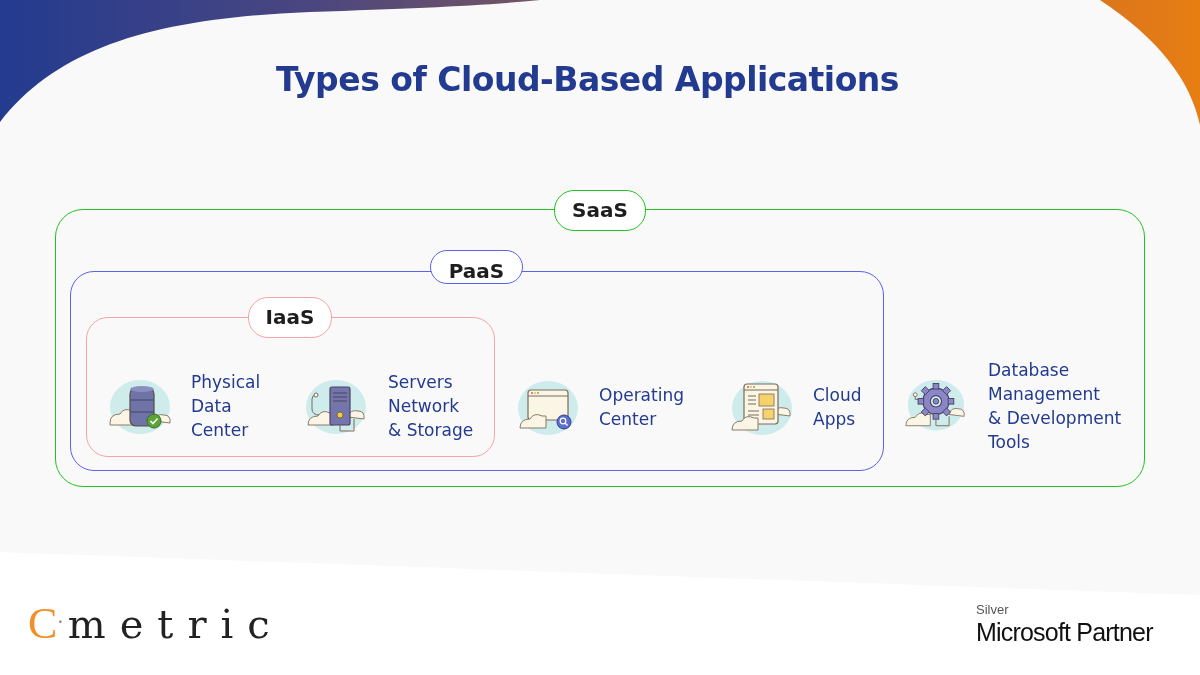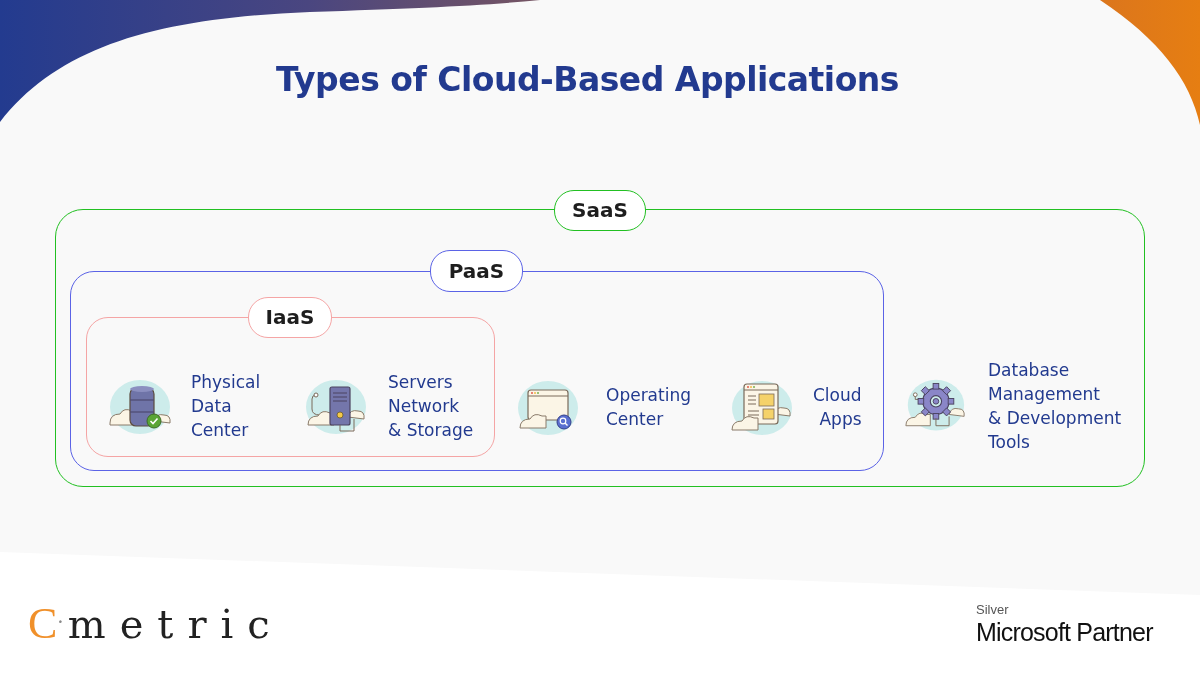--- a/index.html
+++ b/index.html
@@ -5,21 +5,21 @@
   html, body { margin:0; padding:0; }
   body { width:1200px; height:675px; position:relative; overflow:hidden; background:#ffffff; font-family:"Liberation Sans", sans-serif; }
   .bg-panel { position:absolute; left:0; top:0; width:1200px; height:675px; }
   .title { position:absolute; left:0; top:60px; width:1175px; text-align:center; font-family:"DejaVu Sans", sans-serif; font-weight:bold; font-size:33px; letter-spacing:-0.5px; color:#223a8f; }
   .box { position:absolute; border-radius:26px; background:transparent; }
   .saas-box { left:55px; top:209px; width:1088px; height:276px; border:1.5px solid #22c022; border-radius:28px; }
   .paas-box { left:70px; top:271px; width:812px; height:198px; border:1.5px solid #5b63e6; border-radius:24px; }
   .iaas-box { left:86px; top:317px; width:407px; height:138px; border:1.5px solid #f5a5a5; border-radius:22px; }
   .pill { position:absolute; background:#ffffff; border-radius:20px; font-family:"DejaVu Sans", sans-serif; font-weight:bold; font-size:20px; color:#1e1e1e; text-align:center; box-sizing:border-box; }
   .pill-saas { left:554px; top:190px; width:92px; height:41px; line-height:39px; border:1.5px solid #22c022; }
-  .pill-paas { left:430px; top:250px; width:93px; height:42px; line-height:40px; border:1.5px solid #5b63e6; }
+  .pill-paas { left:430px; top:250px; width:93px; height:34px; line-height:40px; border:1.5px solid #5b63e6; }
   .pill-iaas { left:248px; top:297px; width:84px; height:41px; line-height:39px; border:1.5px solid #f5a5a5; }
   .item { position:absolute; display:flex; align-items:center; }
   .icon { width:70px; height:66px; flex:none; }
   .label { font-family:"DejaVu Sans", sans-serif; font-size:17px; line-height:24px; color:#223a8f; margin-left:14px; }
   .label span { display:block; white-space:nowrap; }
   .logo { position:absolute; left:28px; top:598px; font-family:"DejaVu Serif", serif; font-size:40px; color:#222; letter-spacing:14px; }
   .logo .c { color:#f0902a; font-family:"Liberation Serif", serif; font-size:44px; letter-spacing:0; }
   .logo .dot { color:#888; font-size:20px; vertical-align:middle; letter-spacing:4px; position:relative; top:-6px; }
   .ms { position:absolute; left:956px; top:602px; font-family:Liberation Sans, sans-serif; color:#111;margin-left:20px; }
   .ms .tier { font-size:13px; color:#555; line-height:15px; display:block; }
@@ -101,21 +101,21 @@
     <rect x="14" y="16" width="40" height="30" rx="3" fill="#fbf5e6" stroke="#7a6a5a" stroke-width="1.2"></rect>
     <line x1="14" y1="22" x2="54" y2="22" stroke="#7a6a5a" stroke-width="1"></line>
     <circle cx="18" cy="19" r="1" fill="#e25b4a"></circle>
     <circle cx="21" cy="19" r="1" fill="#f2b84a"></circle>
     <circle cx="24" cy="19" r="1" fill="#7ab050"></circle>
     <path d="M6,54 q0,-9 10,-9 q4,-7 12,-3 h4 v12 h-26z" fill="#fbf5e6" stroke="#8a7b6a" stroke-width="1"></path>
     <circle cx="50" cy="48" r="7" fill="#5a6fd0" stroke="#33408a" stroke-width="1"></circle>
     <circle cx="49" cy="47" r="2.8" fill="none" stroke="#fff" stroke-width="1.2"></circle>
     <line x1="51" y1="49" x2="53.5" y2="51.5" stroke="#fff" stroke-width="1.4"></line>
   </svg>
-  <div class="label" style="margin-left:22px;">
+  <div class="label" style="margin-left:15px;">
     <span>Operating</span>
     <span>Center</span>
   </div>
 </div>
 
 <div class="item" style="left:728px; top:374px;">
   <svg class="icon" viewBox="0 0 70 66">
     <ellipse cx="34" cy="34" rx="30" ry="27" fill="#cdeceb"></ellipse>
     <path d="M46,40 q2,-8 10,-6 q7,0 6,8 z" fill="#fbf5e6" stroke="#8a7b6a" stroke-width="1"></path>
     <rect x="16" y="10" width="34" height="40" rx="3" fill="#fbf5e6" stroke="#7a6a5a" stroke-width="1.2"></rect>
@@ -125,21 +125,21 @@
     <circle cx="26" cy="13" r="1" fill="#7ab050"></circle>
     <rect x="31" y="20" width="15" height="12" fill="#f5d26a" stroke="#7a6a5a" stroke-width="0.8"></rect>
     <rect x="35" y="35" width="11" height="10" fill="#f5d26a" stroke="#7a6a5a" stroke-width="0.8"></rect>
     <line x1="20" y1="22" x2="28" y2="22" stroke="#7a6a5a"></line>
     <line x1="20" y1="26" x2="28" y2="26" stroke="#7a6a5a"></line>
     <line x1="20" y1="30" x2="28" y2="30" stroke="#7a6a5a"></line>
     <line x1="20" y1="37" x2="31" y2="37" stroke="#7a6a5a"></line>
     <line x1="20" y1="41" x2="31" y2="41" stroke="#7a6a5a"></line>
     <path d="M4,56 q0,-9 10,-9 q4,-7 12,-3 h4 v12 h-26z" fill="#fbf5e6" stroke="#8a7b6a" stroke-width="1"></path>
   </svg>
-  <div class="label" style="margin-left:15px;text-align:right;">
+  <div class="label" style="margin-left:15px;">
     <span>Cloud</span>
     <span>Apps</span>
   </div>
 </div>
 
 <div class="item" style="left:902px; top:358px;">
   <svg class="icon" style="width:66px;height:62px;" viewBox="0 0 70 66">
     <ellipse cx="36" cy="32" rx="30" ry="27" fill="#cdeceb"></ellipse>
     <path d="M22,26 h-8 v-4" fill="none" stroke="#7a6a5a"></path>
     <circle cx="14" cy="21" r="2" fill="#fff" stroke="#7a6a5a"></circle>

